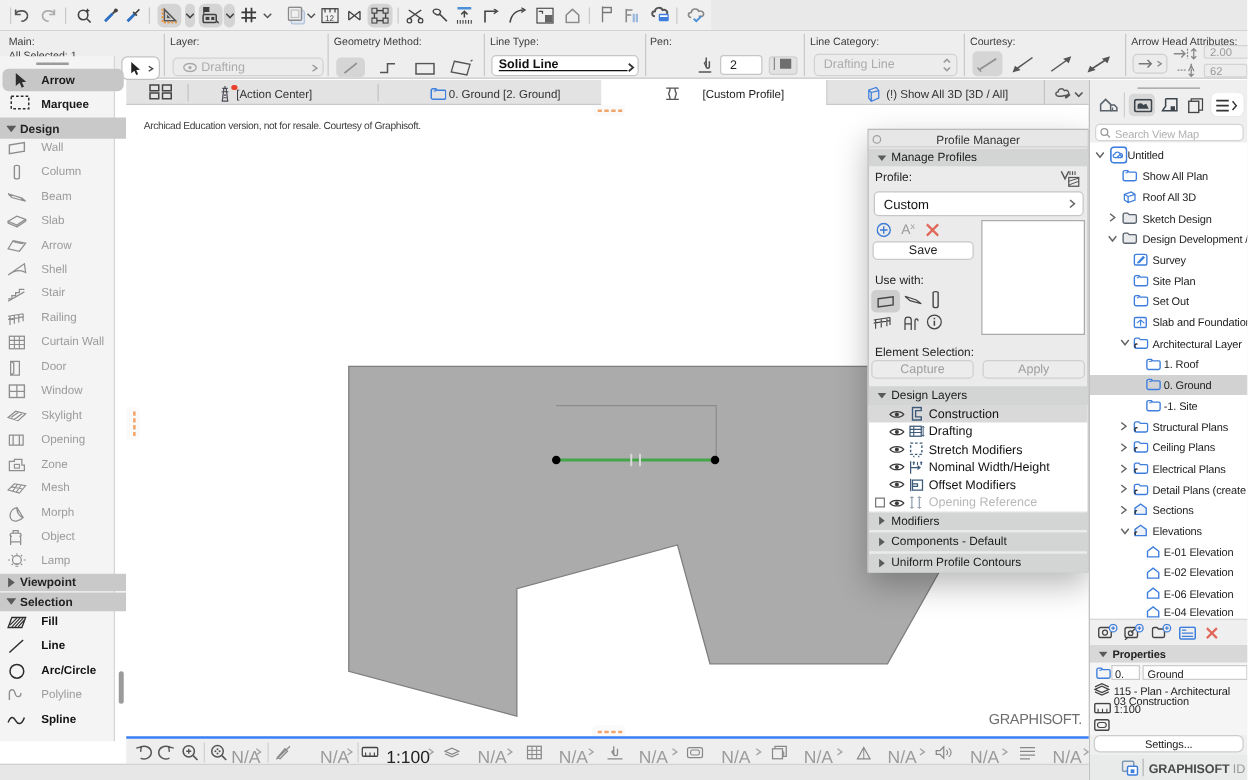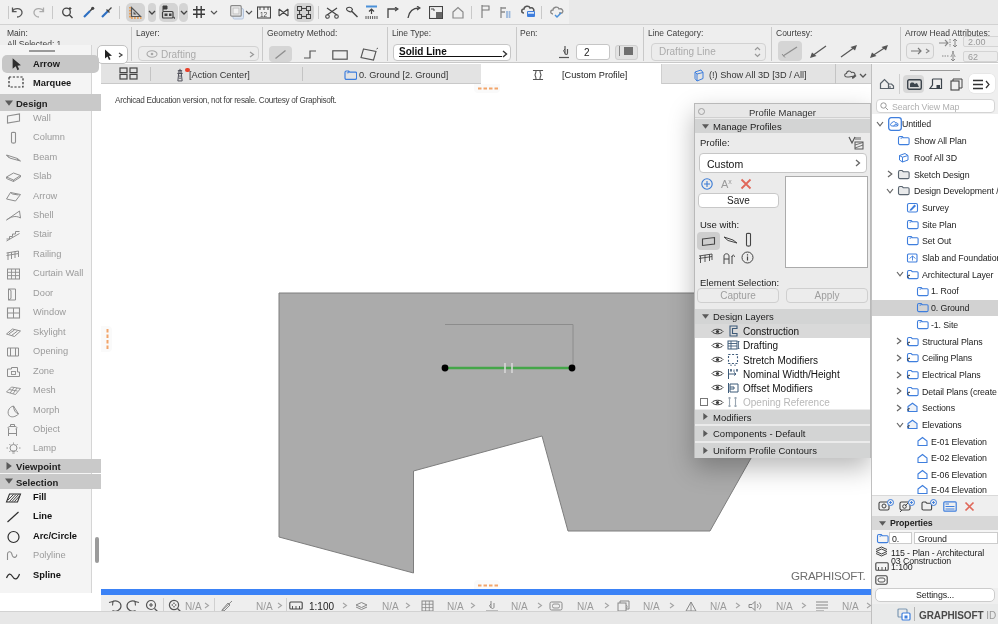--- a/index.html
+++ b/index.html
@@ -857,21 +857,21 @@
 <div class="a" style="left:3px;top:524px;width:120px;height:13.5px;background:#fff;border:1px solid #ccc;border-radius:5px;text-align:center;line-height:13px;color:#222">Settings...</div>
 <svg class="a" style="left:25px;top:544px" width="14" height="13" viewBox="0 0 14 13">
       <rect x="1" y="1" width="9" height="8" rx="1" fill="none" stroke="#7d98b3" stroke-width="1.2"></rect>
       <rect x="5" y="5" width="8" height="7" rx="1" fill="#fff" stroke="#3e7edd" stroke-width="1.2"></rect>
       <rect x="7.5" y="7.5" width="3" height="3" fill="#3e7edd"></rect>
     </svg>
 <div class="a" style="left:42px;top:543px;width:1px;height:14px;background:#b5b5b5"></div>
 <div class="a" style="left:47px;top:545.5px;font-size:10px;font-weight:bold;color:#4a4a4a">GRAPHISOFT <span style="color:#9a9a9a;font-weight:normal">ID</span></div>
 </div>
 
-<div class="a" style="left:101px;top:589px;width:770px;height:22px;background:#eeeeee;border-top:6px solid #3b82f6;font-size:10px;color:#9b9b9b" id="bottombar">
+<div class="a" style="left:101px;top:589px;width:770px;height:22px;background:#eeeeee;border-top:2px solid #3b82f6;font-size:14px;color:#9b9b9b" id="bottombar">
 <svg class="a" style="left:7px;top:4px" width="15" height="14" viewBox="0 0 15 14">
       <path d="M4 3 C8 0.5 13 3 13 7 C13 11 8 13.5 4.5 11.5" fill="none" stroke="#555" stroke-width="1.2"></path>
       <path d="M1 3.5 L5 2.5 L4.5 6.5" fill="none" stroke="#555" stroke-width="1.1"></path>
     </svg>
 <svg class="a" style="left:24px;top:4px" width="15" height="14" viewBox="0 0 15 14">
       <path d="M11 3 C7 0.5 2 3 2 7 C2 11 7 13.5 10.5 11.5" fill="none" stroke="#555" stroke-width="1.2"></path>
       <path d="M14 3.5 L10 2.5 L10.5 6.5" fill="none" stroke="#555" stroke-width="1.1"></path>
     </svg>
 <svg class="a" style="left:44px;top:4px" width="14" height="14" viewBox="0 0 14 14">
       <circle cx="6" cy="6" r="4.5" fill="none" stroke="#555" stroke-width="1.2"></circle>

